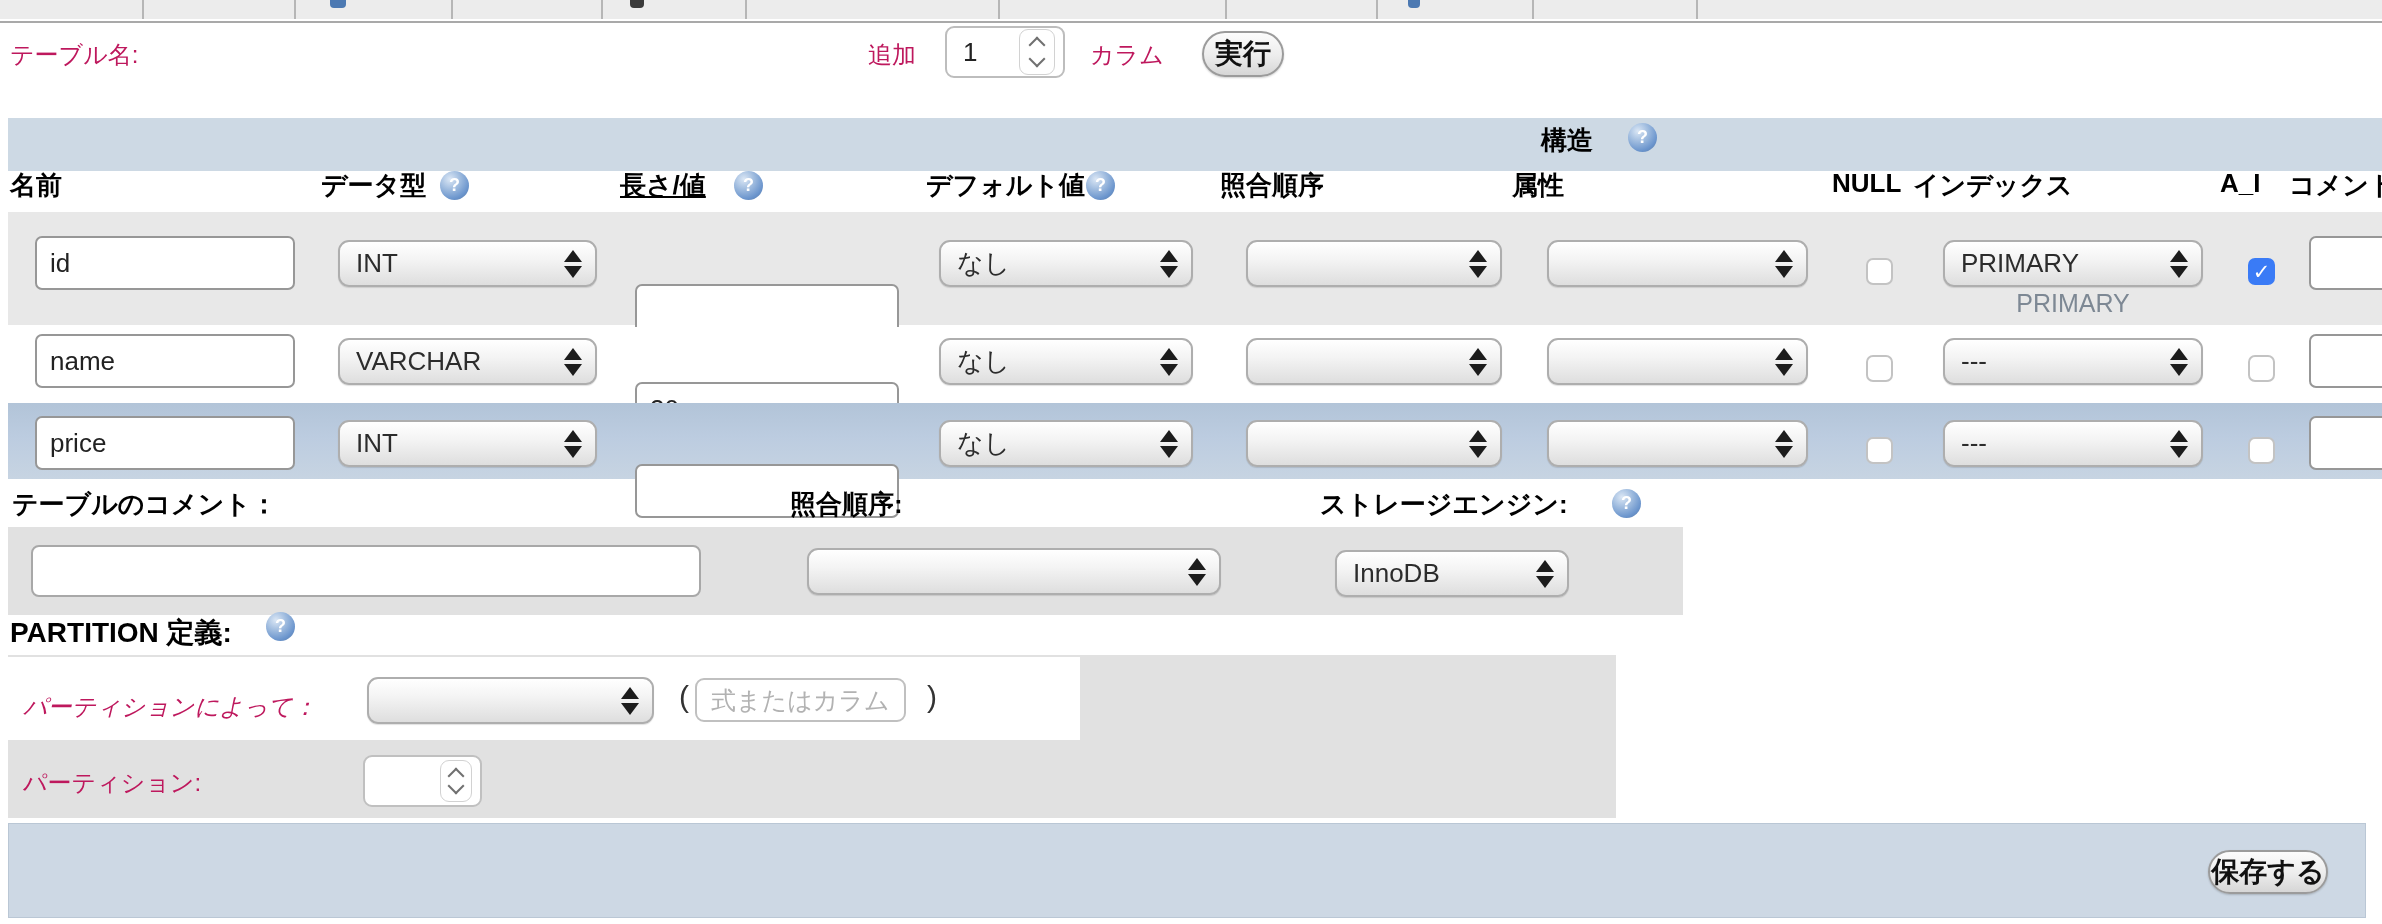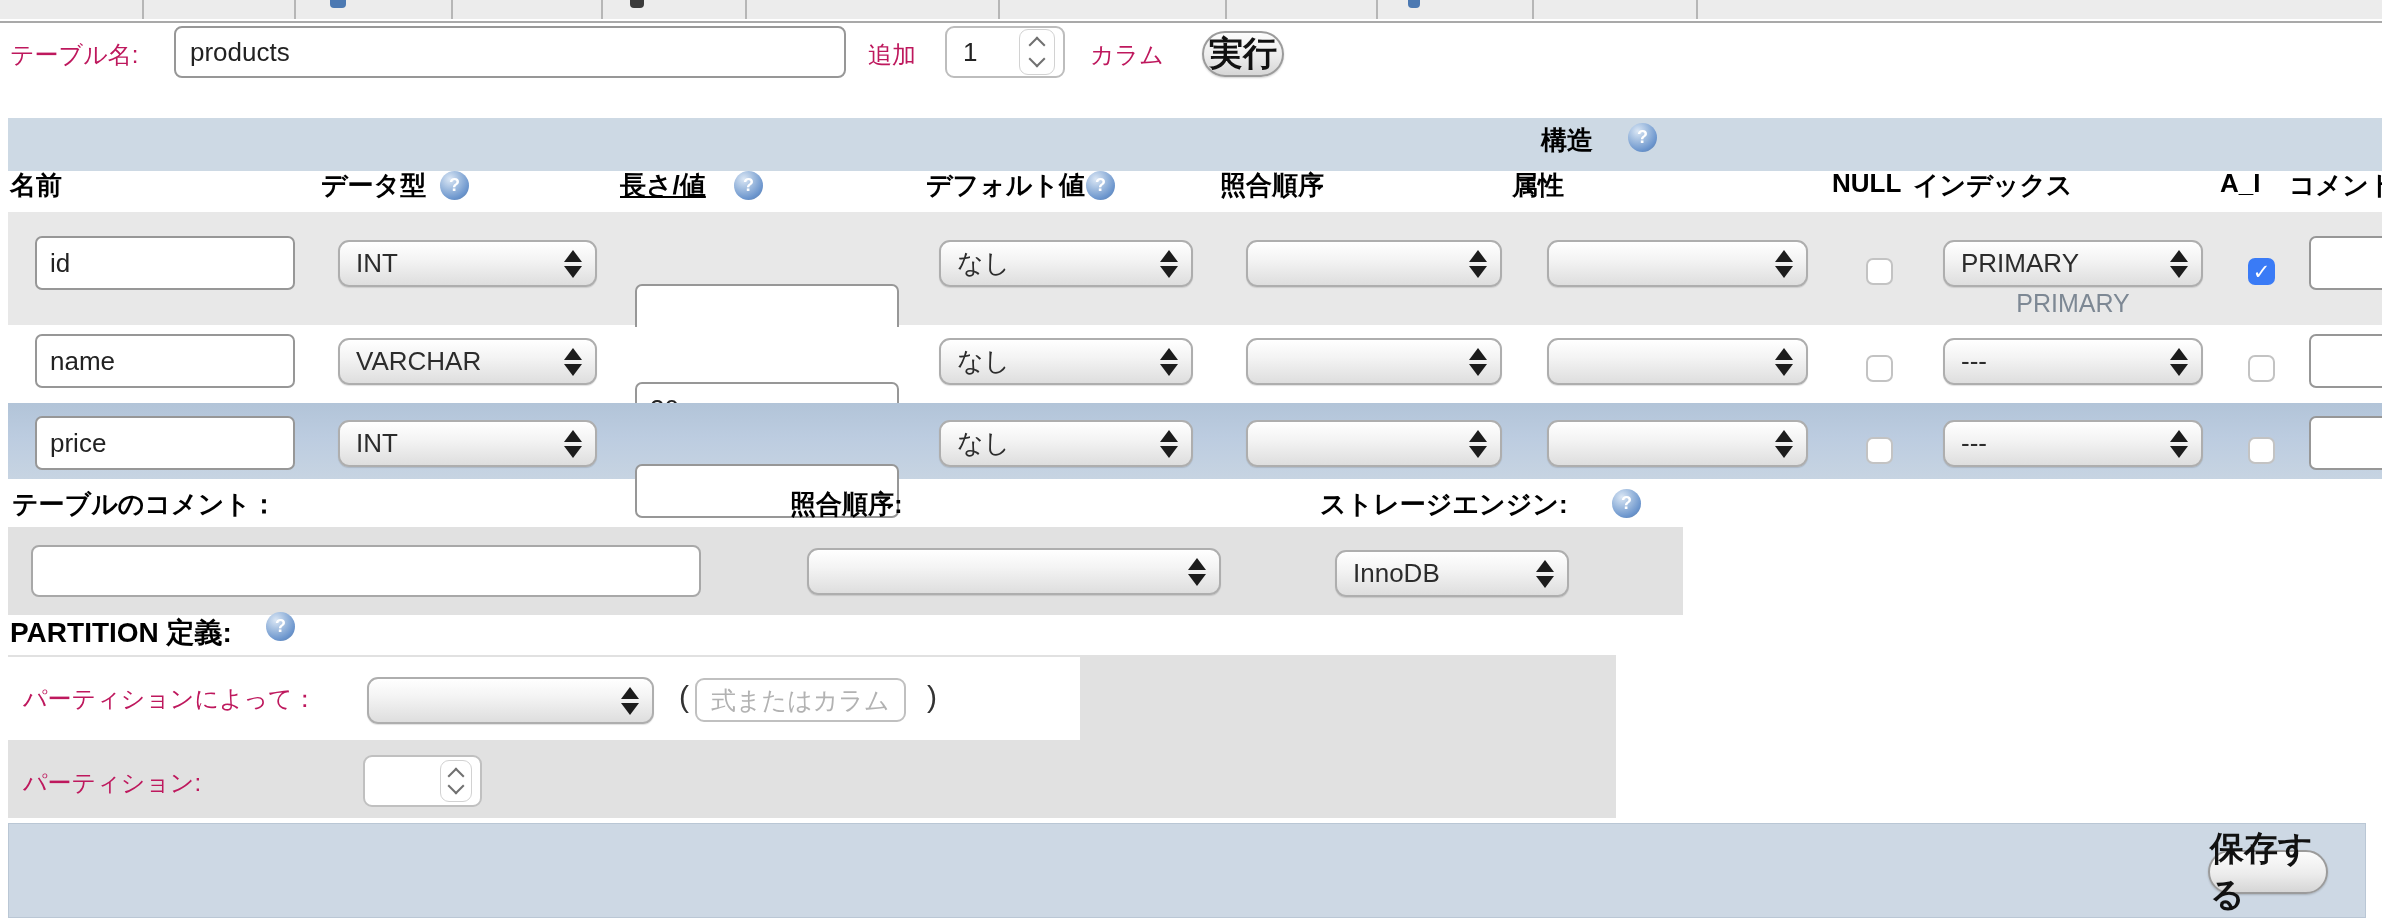--- a/index.html
+++ b/index.html
@@ -19,21 +19,21 @@
   .numbox{position:absolute;background:#fff;border:2px solid #bdbdbd;border-radius:9px;box-sizing:border-box;}
   .numbox .val{position:absolute;left:16px;top:50%;transform:translateY(-50%);font-size:26px;color:#222;}
   .stepper{position:absolute;right:8px;top:50%;transform:translateY(-50%);width:34px;height:44px;
            border:1px solid #d2d2d2;border-radius:9px;background:#fff;}
   .stepper::before,.stepper::after{content:"";position:absolute;left:50%;width:10px;height:10px;
            border:2px solid #707070;border-bottom:none;border-right:none;}
   .stepper::before{top:9px;transform:translateX(-50%) rotate(45deg);}
   .stepper::after{bottom:9px;transform:translateX(-50%) rotate(225deg);}
 
   .btn{position:absolute;display:flex;align-items:center;justify-content:center;box-sizing:border-box;
-       border:2px solid #9b9b9b;border-radius:26px;font-weight:bold;font-size:34px;color:#111;
+       border:2px solid #9b9b9b;border-radius:26px;font-weight:bold;font-size:28px;color:#111;
        background:linear-gradient(180deg,#fcfcfc 0%,#ececec 55%,#d6d6d6 100%);
        box-shadow:0 1px 2px rgba(0,0,0,.18);cursor:pointer;}
 
   
   .band{position:absolute;left:8px;width:2374px;background:#cdd9e4;}
   .help{display:inline-flex;align-items:center;justify-content:center;width:29px;height:29px;border-radius:50%;
         background:radial-gradient(circle at 34% 28%,#dbe7f5 0%,#9dbade 38%,#6b95cd 70%,#54749f 100%);
         color:#fff;font-size:18px;font-weight:bold;vertical-align:-6px;cursor:pointer;}
   .row{position:absolute;left:8px;width:2374px;}
   .r-gray{background:#e8e8e8;}
@@ -86,21 +86,20 @@
     <div class="tabstub" style="left:1227px;width:151px;"></div>
     <div class="tabstub" style="left:1378px;width:156px;"></div>
     <div class="tabstub" style="left:1534px;width:164px;"></div>
     <div class="tabstub" style="left:1698px;width:684px;border-right:none;"></div>
     <div class="tabfrag" style="left:330px;width:16px;background:#4c79b2;"></div>
     <div class="tabfrag" style="left:630px;width:14px;background:#3a3a3a;"></div>
     <div class="tabfrag" style="left:1408px;width:12px;background:#4c79b2;"></div>
   </div>
 
   <span class="lbl" style="left:10px;top:39px;">テーブル名:</span>
-  <input class="tin" type="text" style="left: 174px; top: 26px; width: 672px; height: 52px;" value="products">
   <span class="lbl" style="left:868px;top:39px;">追加</span>
   <div class="numbox" style="left:945px;top:26px;width:120px;height:52px;">
     <span class="val">1</span>
     <span class="stepper"></span>
   </div>
   <span class="lbl" style="left:1090px;top:39px;">カラム</span>
   <div class="btn" style="left:1202px;top:31px;width:82px;height:46px;">実行</div>
 
   <div class="band" style="top:118px;height:53px;">
     <span class="blbl" style="left:1533px;top:5px;">構造</span>
@@ -225,21 +224,21 @@
       <span>InnoDB</span>
         <span class="arrows"></span>
     </div>
   </div>
 
   <span class="blbl" style="left:10px;top:614px;font-size:28px;">PARTITION 定義:</span>
   <span class="help" style="position:absolute;left:266px;top:612px;">?</span>
 
   <div class="gband" style="left:8px;top:655px;width:1608px;height:163px;">
     <div style="position:absolute;left:0;top:2px;width:1072px;height:83px;background:#fff;"></div>
-    <span class="lbl" style="left:15px;top:28px;">パーティションによって：</span>
+    <span class="lbl" style="left:15px;top:36px;font-style:italic;">パーティションによって：</span>
     <div class="fs" style="left:359px;top:22px;width:287px;">
       <span></span>
         <span class="arrows"></span>
     </div>
     <span class="paren" style="left:671px;top:25px;">(</span>
     <input class="tin ph" type="text" style="left: 687px; top: 23px; width: 211px; height: 44px; border: 2px solid rgb(192, 192, 192); border-radius: 9px; font-size: 25px;" placeholder="式またはカラムリスト">
     <span class="paren" style="left:919px;top:25px;">)</span>
 
     <span class="lbl" style="left:15px;top:112px;">パーティション:</span>
     <div class="numbox" style="left:355px;top:100px;width:119px;height:52px;border-color:#c0c0c0;">

